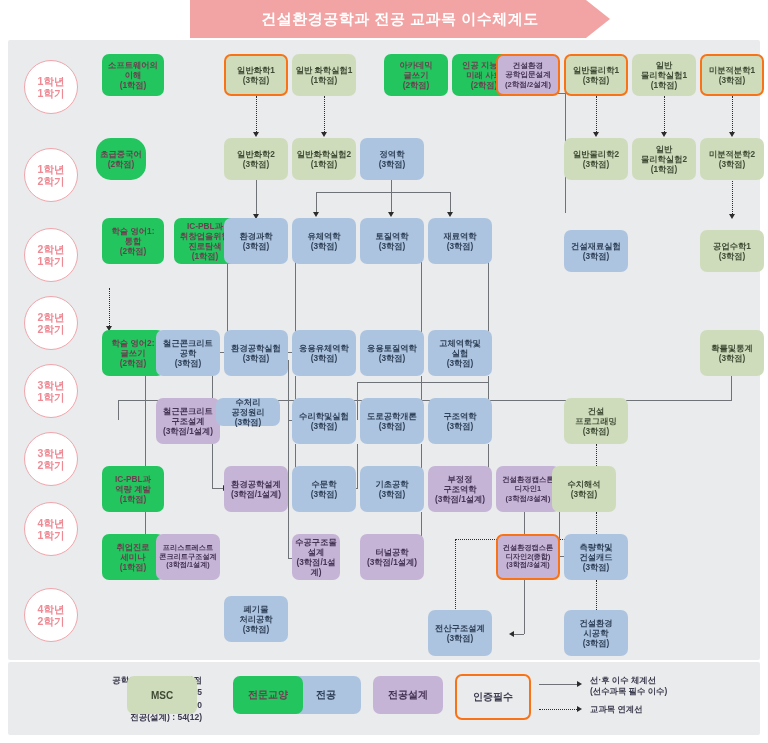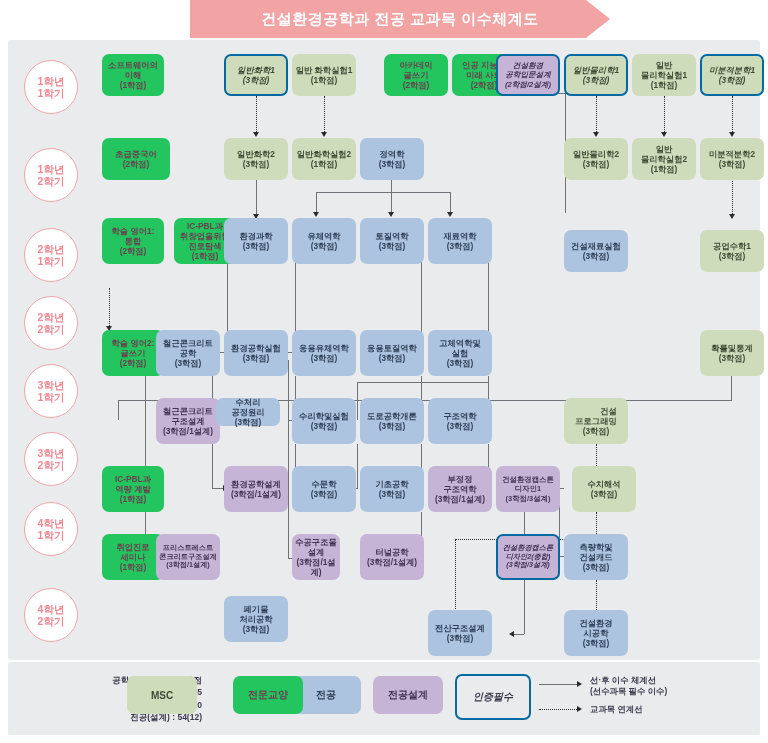--- a/index.html
+++ b/index.html
@@ -27,21 +27,21 @@
   .box{position:absolute;border-radius:7px;display:flex;flex-direction:column;
     align-items:center;justify-content:center;text-align:center;
     font-size:8.3px;line-height:1.22;color:#3b3b4e;font-weight:bold;padding:1px 2px;
     box-sizing:border-box;}
   .box .ttl{display:block;white-space:pre-line;}
   .box .cr{display:block;font-weight:bold;}
   .c-msc{background:#cfdcbc;color:#3f4a33;}
   .c-gen{background:#22c55e;color:#6b4150;margin-left:24px;}
   .c-maj{background:#adc4e0;color:#2f4158;}
   .c-des{background:#c6b4d6;color:#453354;}
-  .req{border:2px solid #0369a1;font-style:italic;}
+  .req{border:2px solid #f97316;}
 
   
   .ln{position:absolute;background:#6f7277;}
   .lnh{height:1.1px;}
   .lnv{width:1.1px;}
   .dot-v{position:absolute;width:0;border-left:1.6px dotted #2b2b2b;}
   .dot-h{position:absolute;height:0;border-top:1.6px dotted #2b2b2b;}
   .arr{position:absolute;width:0;height:0;}
   .arr-d{border-left:3.4px solid transparent;border-right:3.4px solid transparent;border-top:5px solid #2b2b2b;}
   .arr-r{border-top:3.4px solid transparent;border-bottom:3.4px solid transparent;border-left:5px solid #2b2b2b;}
@@ -272,21 +272,21 @@
     <div class="box c-msc" style="left:624px;top:14px;width:64px;height:42px;">
       <span class="ttl">일반
 물리학실험1</span>
       <span class="cr">(1학점)</span>
     </div>
     <div class="box c-msc req" style="left:692px;top:14px;width:64px;height:42px;">
       <span class="ttl">미분적분학1</span>
       <span class="cr">(3학점)</span>
     </div>
 
-    <div class="box c-gen" style="left:70px;top:98px;width:68px;height:42px;">
+    <div class="box c-gen" style="left:64px;top:98px;width:50px;height:42px;border-radius:15px;">
       <span class="ttl">초급중국어</span>
       <span class="cr">(2학점)</span>
     </div>
     <div class="box c-msc" style="left:216px;top:98px;width:64px;height:42px;">
       <span class="ttl">일반화학2</span>
       <span class="cr">(3학점)</span>
     </div>
     <div class="box c-msc" style="left:284px;top:98px;width:64px;height:42px;">
       <span class="ttl">일반화학실험2</span>
       <span class="cr">(1학점)</span>
@@ -392,21 +392,21 @@
       <span class="cr">(3학점)</span>
     </div>
     <div class="box c-maj" style="left:352px;top:358px;width:64px;height:46px;">
       <span class="ttl">도로공학개론</span>
       <span class="cr">(3학점)</span>
     </div>
     <div class="box c-maj" style="left:420px;top:358px;width:64px;height:46px;">
       <span class="ttl">구조역학</span>
       <span class="cr">(3학점)</span>
     </div>
-    <div class="box c-msc" style="left:556px;top:358px;width:64px;height:46px;text-align:right;">
+    <div class="box c-msc" style="left:556px;top:358px;width:64px;height:46px;">
       <span class="ttl">건설
 프로그래밍</span>
       <span class="cr">(3학점)</span>
     </div>
 
     <div class="box c-gen" style="left:70px;top:426px;width:62px;height:46px;">
       <span class="ttl">IC-PBL과
 역량 계발</span>
       <span class="cr">(1학점)</span>
     </div>
@@ -425,21 +425,21 @@
     <div class="box c-des" style="left:420px;top:426px;width:64px;height:46px;">
       <span class="ttl">부정정
 구조역학</span>
       <span class="cr">(3학점/1설계)</span>
     </div>
     <div class="box c-des" style="left:488px;top:426px;width:64px;height:46px;font-size:7.4px;">
       <span class="ttl">건설환경캡스톤
 디자인1</span>
       <span class="cr">(3학점/3설계)</span>
     </div>
-    <div class="box c-msc" style="left:564px;top:426px;width:64px;height:46px;">
+    <div class="box c-msc" style="left:544px;top:426px;width:64px;height:46px;">
       <span class="ttl">수치해석</span>
       <span class="cr">(3학점)</span>
     </div>
 
     <div class="box c-gen" style="left:70px;top:494px;width:62px;height:46px;">
       <span class="ttl">취업진로
 세미나</span>
       <span class="cr">(1학점)</span>
     </div>
     <div class="box c-des" style="left:148px;top:494px;width:64px;height:46px;font-size:7.2px;">

